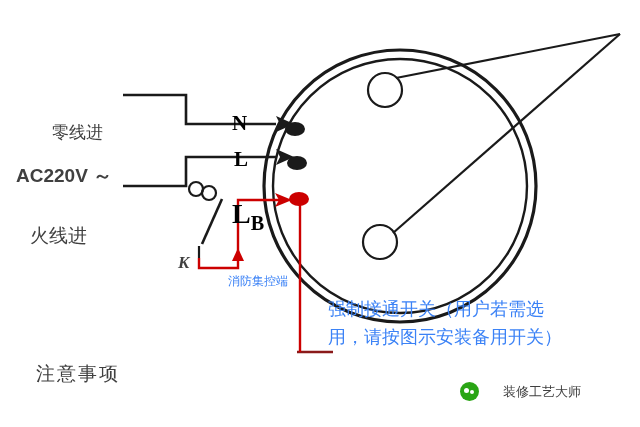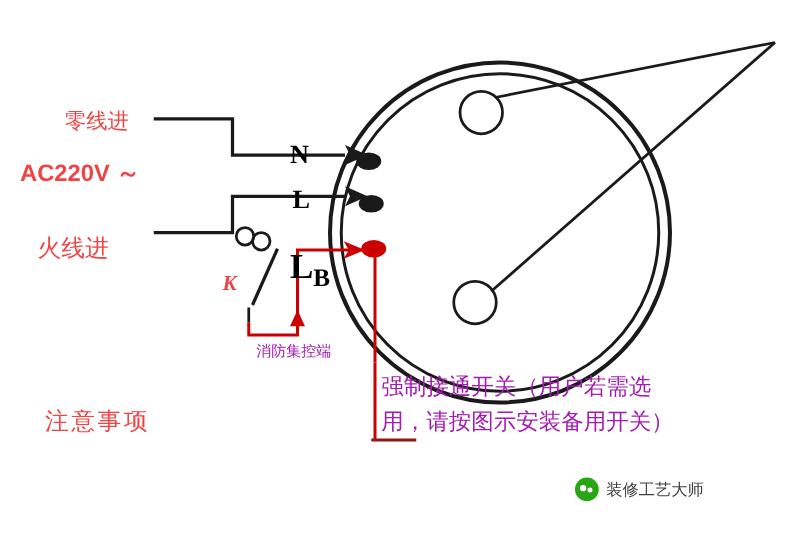--- a/index.html
+++ b/index.html
@@ -22,24 +22,26 @@
     width: 640px;
     height: 427px;
   }
   .lbl {
     position: absolute;
     white-space: nowrap;
     font-family: "Liberation Sans", sans-serif;
     line-height: 1.25;
   }
   .lbl-black {
-    color: #ef4444;
+    color: #404040;
+    margin-top: 36px;
   }
   .lbl-red {
-    color: #a21caf;
+    color: #3b82f6;
+    margin-left: 23px;
   }
   .lbl-term {
     color: #000000;
     font-weight: bold;
     font-family: "Liberation Serif", serif;
   }
   .sub {
     font-size: 0.72em;
     vertical-align: sub;
   }
@@ -100,21 +102,21 @@
     top: 196px;
     font-size: 28px;
   }
   
   #watermark {
     position: absolute;
     left: 460px;
     top: 382px;
     display: flex;
     align-items: center;
-    gap: 6px;
+    gap: 24px;
   }
   #wm-logo {
     width: 19px;
     height: 19px;
     border-radius: 50%;
     background: #2aa515;
     display: inline-block;
     position: relative;
   }
   #wm-logo::before {

